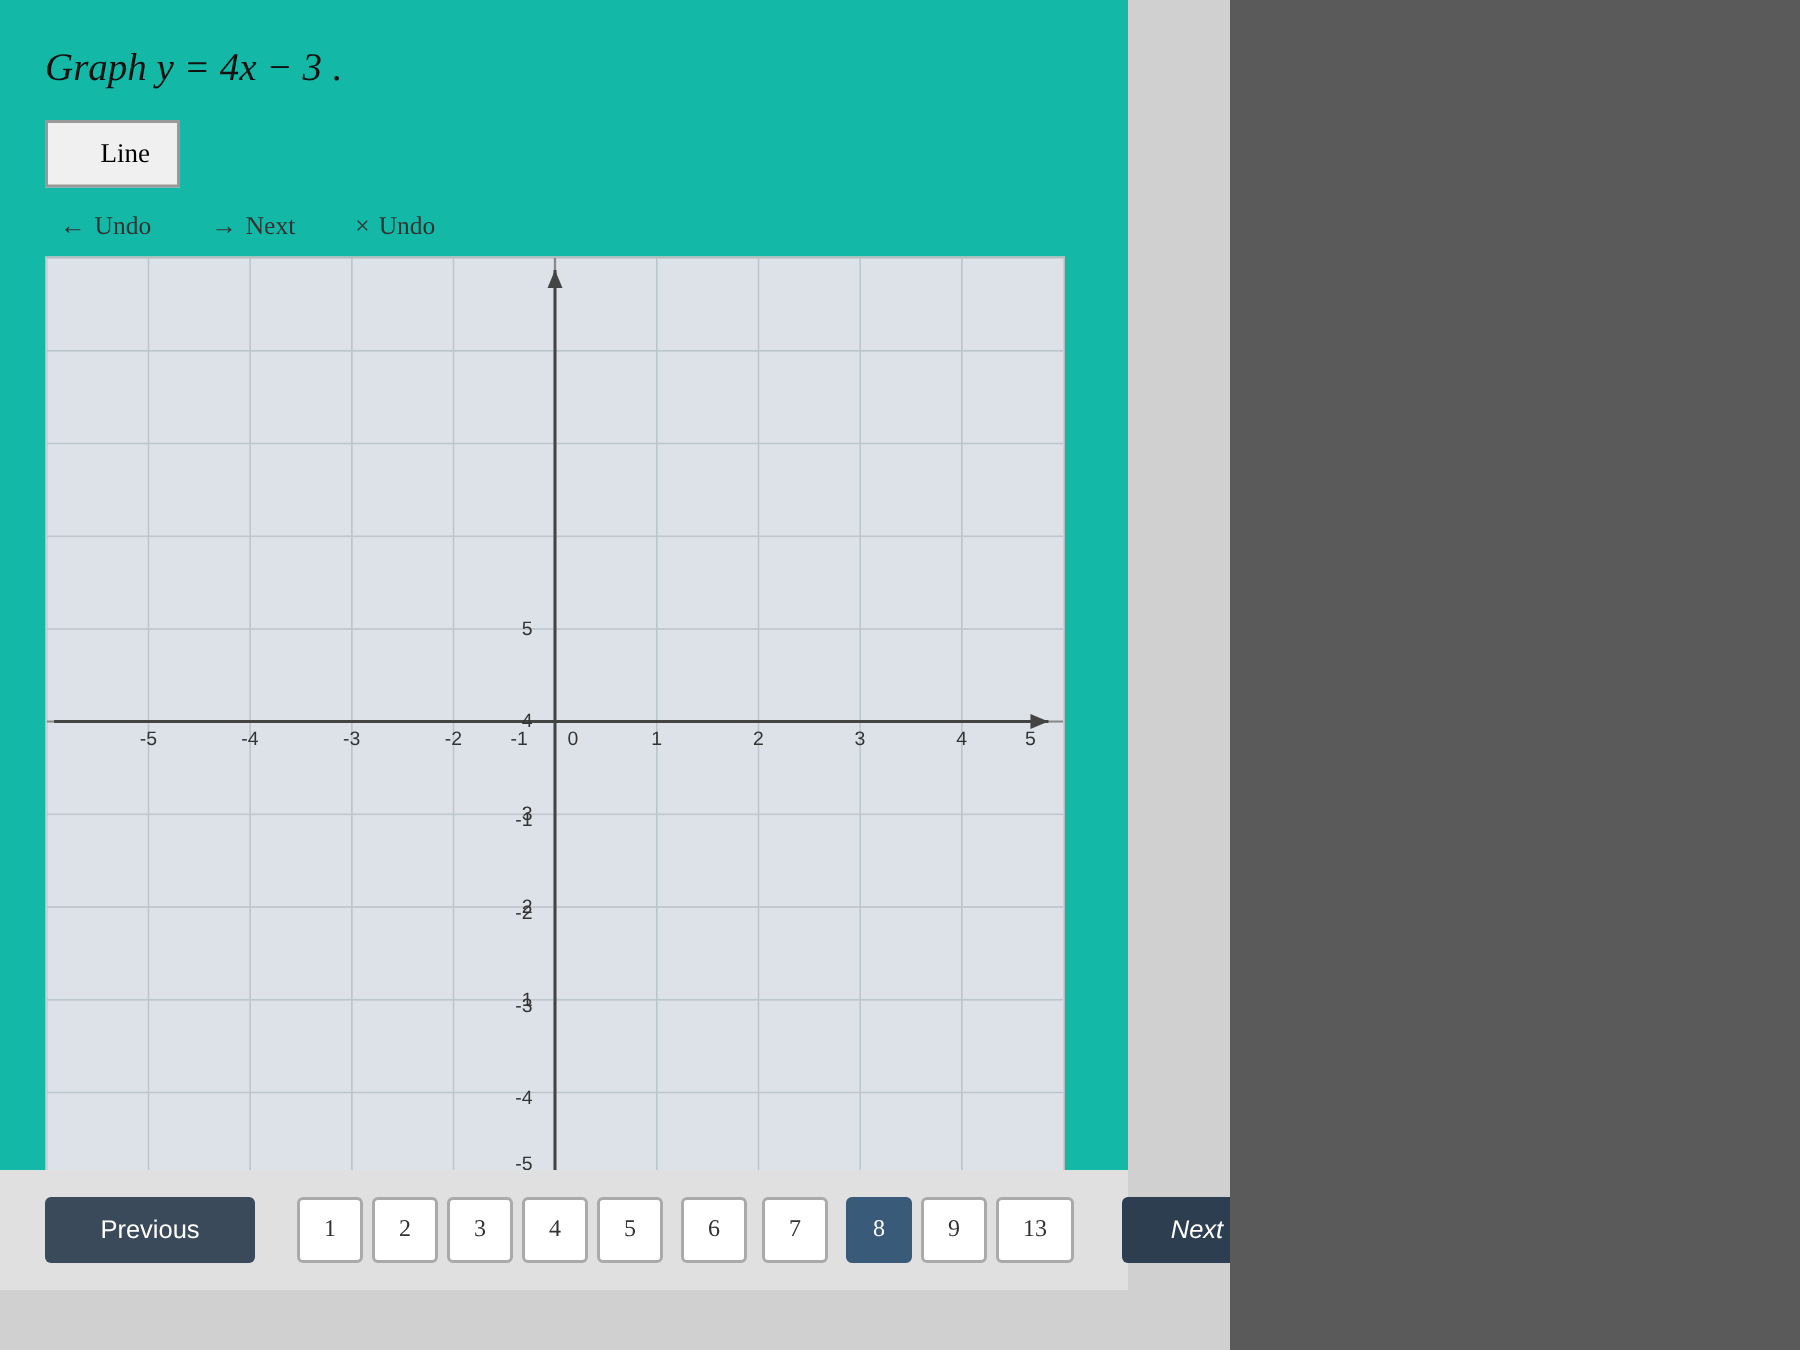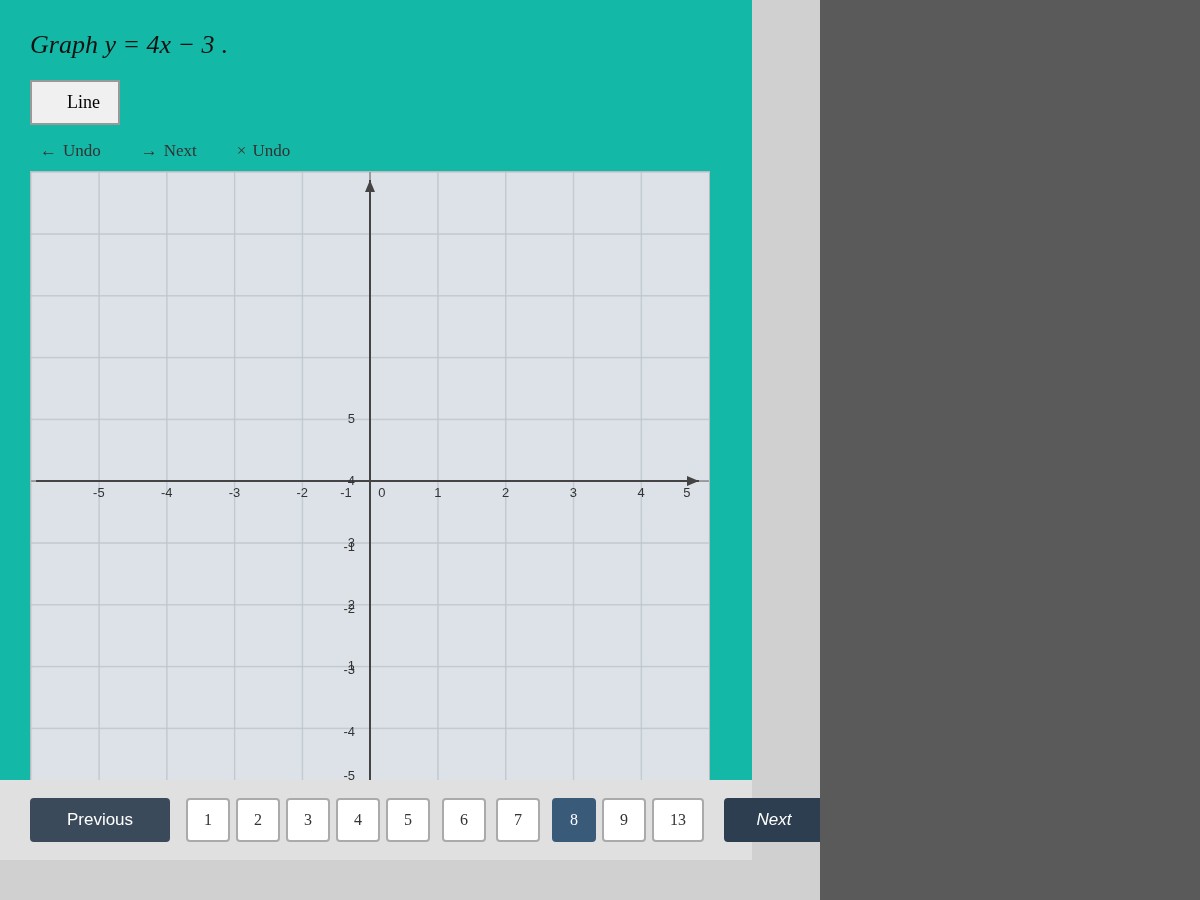--- a/index.html
+++ b/index.html
@@ -82,21 +82,21 @@
     .bottom-nav {
       position: absolute;
       bottom: 0;
       left: 0;
       right: 0;
       height: 80px;
       background: #e0e0e0;
       display: flex;
       align-items: center;
       padding: 0 30px;
-      gap: 8px;
+      gap: 20px;
     }
 
     .nav-btn-previous {
       background: #3a4a5a;
       color: white;
       border: none;
       padding: 12px 28px;
       font-size: 17px;
       cursor: pointer;
       border-radius: 4px;

